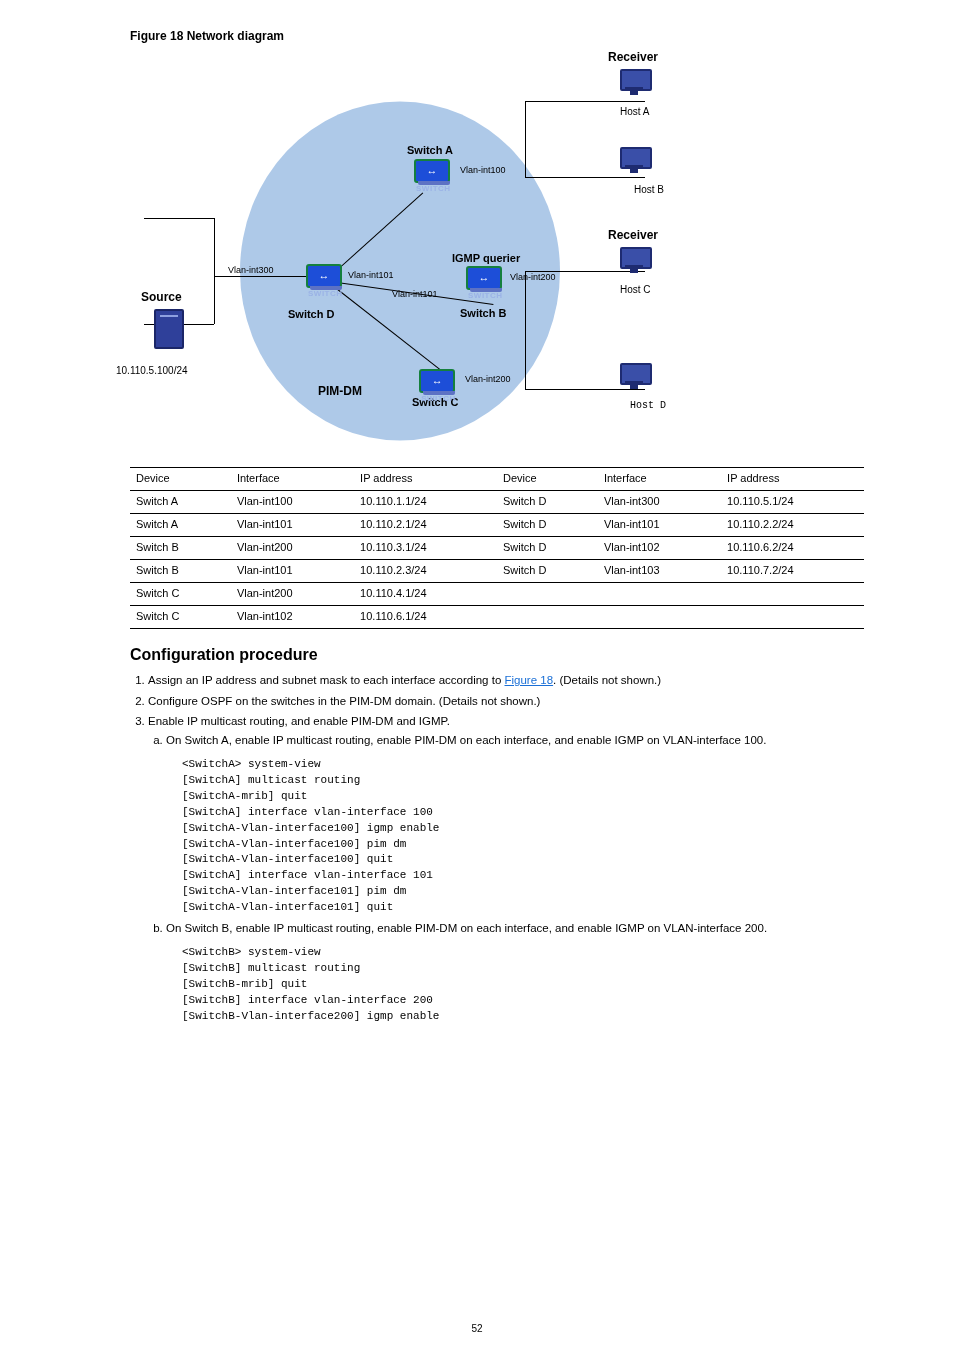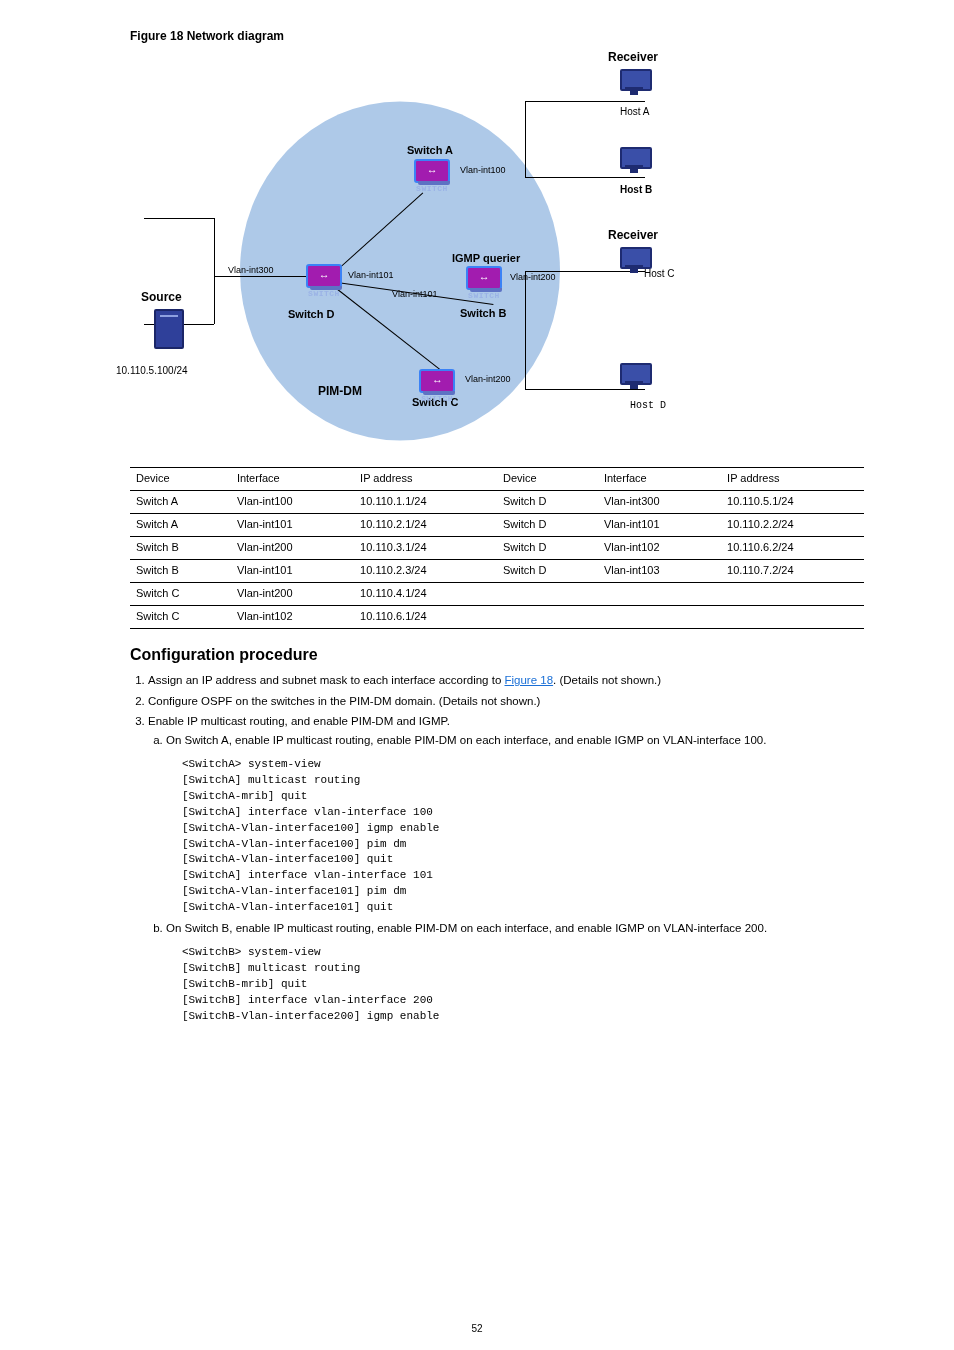--- a/index.html
+++ b/index.html
@@ -51,25 +51,24 @@
     text-align: center;
     font-weight: bold;
     font-size: 11px;
   }
   .node .dev {
     width: 32px; height: 24px;
     margin: 0 auto 2px;
   }
   .switch-icon {
     width: 32px; height: 20px;
-    background: #a21caf;
-    border: 2px solid #3b82f6;
+    background: #1d4ed8;
+    border: 2px solid #15803d;
     border-radius: 3px;
     position: relative;
-    font-family: Liberation Mono, monospace;
   }
   .switch-icon::before { content:"↔"; color:#fff; font-size:11px; position:absolute; left:50%; top:50%; transform:translate(-50%,-50%); font-weight:normal;}
   .switch-icon::after { content:""; position:absolute; left:2px; bottom:-4px; width:32px; height:4px; background:#5d72c4; border-radius:0 0 2px 2px;}
   .switch-below { font-size:8px; letter-spacing:.5px; color:#9bb3e6; position:absolute; top:22px; left:0; right:0; text-align:center;}
   .pc-icon {
     width: 34px; height: 26px;
     position: relative;
   }
   .pc-icon .mon {
     width: 28px; height: 18px;
@@ -212,31 +211,31 @@
       </div>
     <div class="small" style="position:absolute; left:490px; top:54px;">Host A</div>
 
     <div style="position:absolute; left:487px; top:96px;">
         <div class="pc-icon">
           <div class="mon"></div>
           <div class="base"></div>
           <div class="stand"></div>
         </div>
       </div>
-    <div class="small" style="position:absolute; left:490px; top:132px;font-weight:bold;">Host B</div>
+    <div class="small" style="position:absolute; left:504px; top:132px;">Host B</div>
 
     <div class="dlabel bold" style="position:absolute; left:478px; top:176px; font-size:12px;">Receiver</div>
     <div style="position:absolute; left:487px; top:196px;">
         <div class="pc-icon">
           <div class="mon"></div>
           <div class="base"></div>
           <div class="stand"></div>
         </div>
       </div>
-    <div class="small" style="position:absolute; left:490px; top:216px;margin-left:24px;">Host C</div>
+    <div class="small" style="position:absolute; left:490px; top:232px;">Host C</div>
 
     <div style="position:absolute; left:487px; top:312px;">
         <div class="pc-icon">
           <div class="mon"></div>
           <div class="base"></div>
           <div class="stand"></div>
         </div>
       </div>
     <div class="small" style="position:absolute; left:500px; top:348px;font-family:Liberation Mono, monospace;">Host D</div>
   </div>

